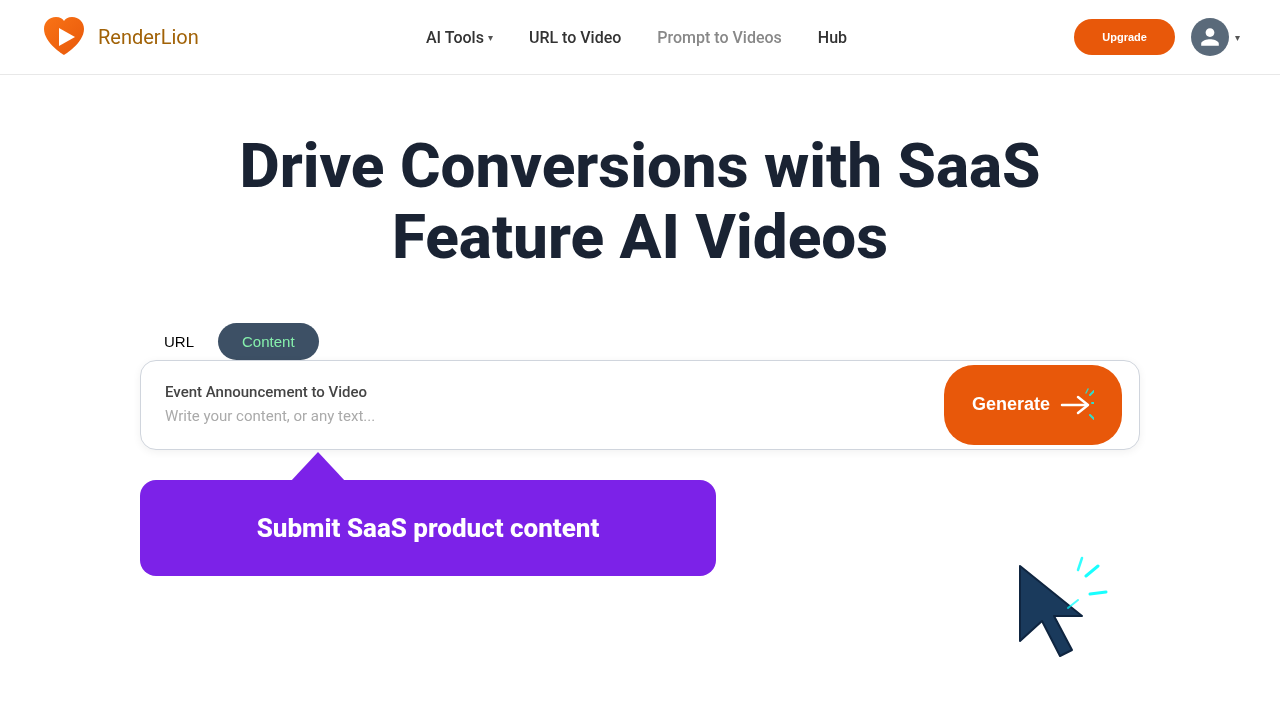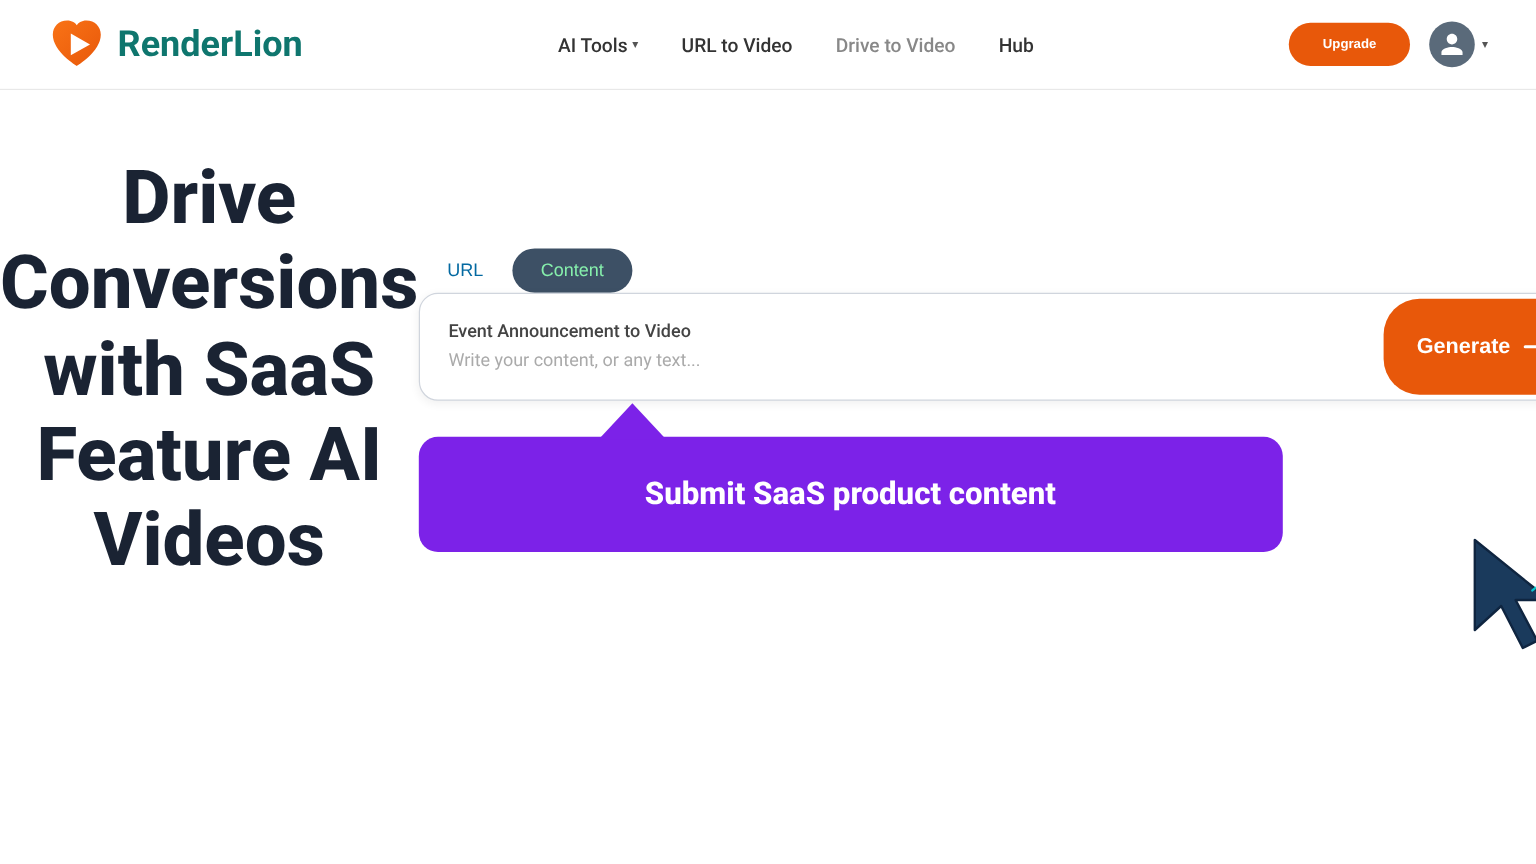--- a/index.html
+++ b/index.html
@@ -33,23 +33,23 @@
       gap: 10px;
       cursor: pointer;
     }
 
     .logo-icon {
       width: 48px;
       height: 48px;
     }
 
     .logo-text {
-      font-size: 30px;
-      font-weight: 700;
-      color: #0f766e;
+      font-size: 20px;
+      font-weight: 400;
+      color: #a16207;
     }
 
     .nav {
       display: flex;
       align-items: center;
       gap: 36px;
     }
 
     .nav-item {
       font-size: 16px;
@@ -115,21 +115,21 @@
     .user-wrapper {
       display: flex;
       align-items: center;
       gap: 4px;
       cursor: pointer;
     }
 
     
     .main {
       display: flex;
-      flex-direction: row;
+      flex-direction: column;
       align-items: center;
       padding-top: 55px;
     }
 
     .hero-title {
       font-size: 62px;
       font-weight: 800;
       color: #1a2333;
       text-align: center;
       line-height: 1.15;
@@ -150,21 +150,21 @@
     }
 
     .tab-btn {
       padding: 10px 24px;
       border-radius: 20px;
       border: none;
       font-size: 15px;
       font-weight: 500;
       cursor: pointer;
       background: transparent;
-      color: #0369a1;
+      color: #000000;
     }
 
     .tab-btn.active {
       background: #3d5065;
       color: #86efac;
     }
 
     .input-box {
       background: #ffffff;
       border: 1.5px solid #d0d5dd;
@@ -212,21 +212,21 @@
       width: 1000px;
       position: relative;
       margin-top: 0;
     }
 
     .tooltip-balloon {
       background: #7c22e8;
       border-radius: 16px;
       padding: 30px 40px;
       display: inline-block;
-      width: 720px;
+      width: 576px;
       position: relative;
       margin-top: 30px;
       margin-left: 0;
     }
 
     .tooltip-balloon::before {
       content: '';
       position: absolute;
       top: -28px;
       left: 150px;
@@ -273,21 +273,21 @@
 
   <nav class="nav">
     <a class="nav-item">
       <span>AI Tools</span>
       <span class="chevron">▾</span>
     </a>
     <a class="nav-item">
       <span>URL to Video</span>
     </a>
     <a class="nav-item active">
-      <span>Drive to Video</span>
+      <span>Prompt to Videos</span>
     </a>
     <a class="nav-item">
       <span>Hub</span>
     </a>
   </nav>
 
   <div class="header-right">
     <button class="upgrade-btn">Upgrade</button>
     <div class="user-wrapper">
       <div class="user-avatar">

